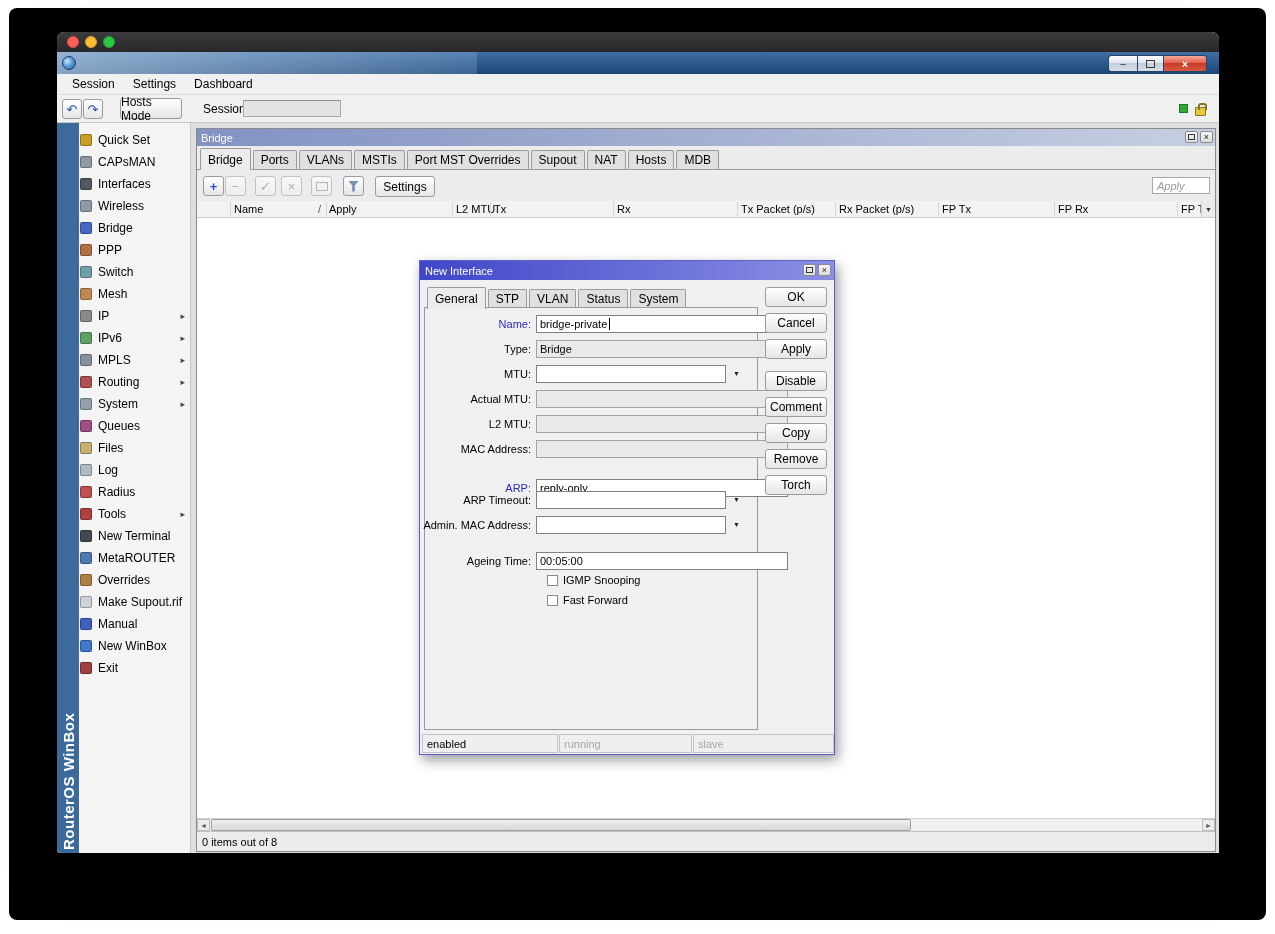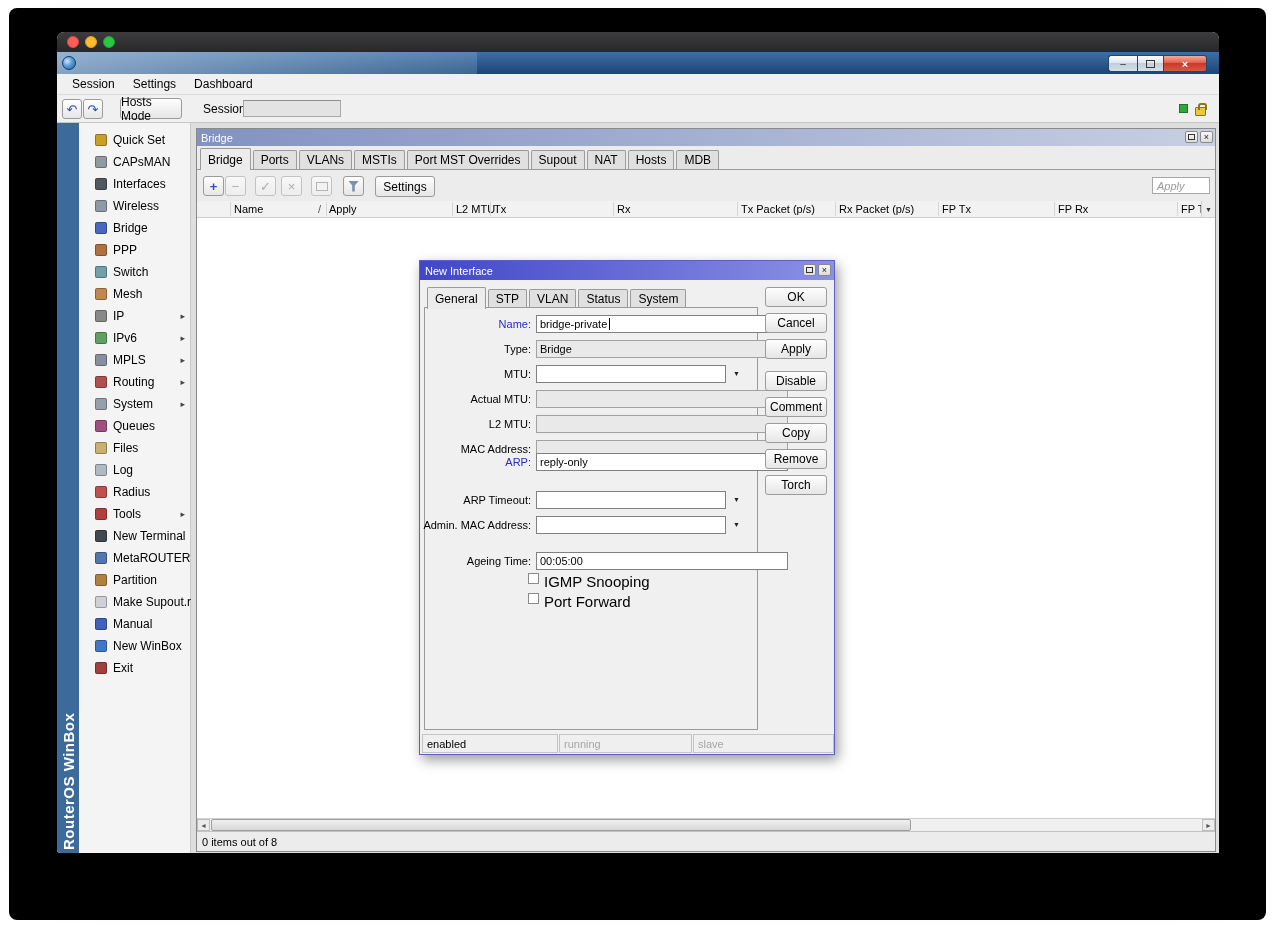--- a/index.html
+++ b/index.html
@@ -38,21 +38,21 @@
   .session-box{position:absolute;left:186px;top:5px;width:98px;height:17px;background:#e3e3e3;border:1px solid #a9a9a9;border-top-color:#8f8f8f}
   .conn-ind{position:absolute;right:31px;top:9px;width:9px;height:9px;background:#2ea836;border:1px solid #1f7426}
   .lock{position:absolute;right:13px;top:12px;width:11px;height:9px;background:#e8c83c;border:1px solid #8a7420;border-radius:1px}
   .lock::before{content:'';position:absolute;top:-5px;left:2px;width:5px;height:5px;border:2px solid #8a7420;border-bottom:none;border-radius:3px 3px 0 0}
 
   
   .app-body{position:absolute;left:0;top:91px;right:0;bottom:0;background:#f0f0f0;border-radius:0 0 4px 4px}
   .brand-strip{position:absolute;left:0;top:0;width:22px;height:100%;background:#3c6a9a;border-radius:0 0 0 4px}
   .brand-text{position:absolute;left:3px;top:727px;transform:rotate(-90deg);transform-origin:0 0;font-size:15px;font-weight:bold;color:#fff;letter-spacing:.5px;white-space:nowrap}
   .sidebar{position:absolute;left:22px;top:0;width:112px;height:100%;background:#f4f4f4;border-right:1px solid #c9c9c9;padding-top:6px}
-  .side-item{height:22px;display:flex;align-items:center;padding:0 5px 0 16px;font-size:12px;white-space:nowrap}
+  .side-item{height:22px;display:flex;align-items:center;padding:0 5px 0 1px;font-size:12px;white-space:nowrap}
   .side-icon{width:12px;height:12px;border-radius:2px;margin-right:6px;flex:none;border:1px solid rgba(0,0,0,.28)}
   .side-arrow{margin-left:auto;font-size:9px;color:#444}
   .workspace{position:absolute;left:134px;top:0;right:0;bottom:0;background:#dedede}
 
   
   .bridgewin{position:absolute;left:5px;top:5px;width:1020px;height:724px;background:#ececec;border:1px solid #8a8a8a}
   .bw-titlebar{position:absolute;left:0;top:0;right:0;height:17px;background:linear-gradient(to right,#8292c2,#c7cfe2);color:#fff;font-size:11px;display:flex;align-items:center;padding-left:4px}
   .bw-btns{position:absolute;right:2px;top:2px;display:flex;gap:2px}
   .mini-btn{width:13px;height:12px;background:linear-gradient(#f8f8f8,#dcdcdc);border:1px solid #8a8a8a;display:flex;align-items:center;justify-content:center;font-size:9px;line-height:9px;color:#222;border-radius:2px}
   .restore-glyph{width:7px;height:6px;border:1px solid #333}
@@ -82,30 +82,30 @@
   .scroll-thumb{position:absolute;left:14px;top:0;width:700px;height:12px;background:linear-gradient(#efefef,#d8d8d8);border:1px solid #9e9e9e;border-radius:2px}
   .bw-status{position:absolute;left:0;right:0;bottom:0;height:20px;background:#ececec;border-top:1px solid #c2c2c2;font-size:11px;display:flex;align-items:center;padding-left:5px}
 
   
   .dialog{position:absolute;left:362px;top:228px;width:416px;height:495px;background:#f0f0f0;border:1px solid #5a60c8;box-shadow:3px 5px 12px rgba(0,0,0,.4);z-index:40}
   .dlg-titlebar{position:absolute;left:0;top:0;right:0;height:19px;background:linear-gradient(to right,#4046c8,#8b90e4);color:#fff;font-size:11px;display:flex;align-items:center;padding-left:5px}
   .dlg-btns{position:absolute;right:3px;top:3px;display:flex;gap:2px}
   .dlg-tabs{left:4px;top:27px;height:20px;border-bottom:none;width:336px}
   .dlg-panel{position:absolute;left:4px;top:46px;width:334px;height:423px;border:1px solid #9a9a9a;background:#f0f0f0}
   .dlg-row{position:absolute;left:2px;display:flex;align-items:center;height:19px}
-  .r0{top:53px}.r1{top:78px}.r2{top:103px}.r3{top:128px}.r4{top:153px}.r5{top:178px}.r6{top:191px}.r7{top:229px}.r8{top:254px}.r9{top:290px}
+  .r0{top:53px}.r1{top:78px}.r2{top:103px}.r3{top:128px}.r4{top:153px}.r5{top:178px}.r6{top:217px}.r7{top:229px}.r8{top:254px}.r9{top:290px}
   .dlg-label{width:114px;text-align:right;padding-right:5px;font-size:11px;flex:none}
   .dlg-label.accent{color:#2a2ac0}
   .dlg-field{height:18px;background:#fff;border:1px solid #808080;font-size:11px;display:flex;align-items:center;padding:0 3px;position:relative}
   .w-full{width:252px}.w-combo{width:190px}
   .dlg-field.disabled{background:#e9e9e9;border-color:#a2a2a2}
   .combo-arrow{width:15px;height:18px;margin-left:3px;display:flex;align-items:center;justify-content:center;font-size:7px;color:#222}
   .inner-arrow{position:absolute;right:1px;top:1px;bottom:1px;width:13px;border-left:1px solid #b9b9b9;display:flex;align-items:center;justify-content:center;font-size:7px;color:#222;background:#f3f3f3;border-top:3px solid #f3f3f3}
   .caret{width:1px;height:12px;background:#000;margin-left:2px}
-  .dlg-check{position:absolute;left:108px;display:flex;height:14px;font-size:15px}
+  .dlg-check{position:absolute;left:127px;display:flex;align-items:center;height:14px;font-size:11px}
   .cb0{top:312px}.cb1{top:332px}
   .checkbox{width:11px;height:11px;background:#fff;border:1px solid #8a8a8a;margin-right:5px}
   .dlg-btn{position:absolute;right:7px;width:62px;height:20px}
   .b0{top:26px}.b1{top:52px}.b2{top:78px}.b3{top:110px}.b4{top:136px}.b5{top:162px}.b6{top:188px}.b7{top:214px}
   .pane{position:absolute;top:473px;height:19px;border:1px solid #c4c4c4;font-size:11px;display:flex;align-items:center;padding-left:4px;background:#efefef}
   .pane0{left:2px;width:136px}.pane1{left:139px;width:133px}.pane2{left:273px;width:141px}
   .pane.muted{color:#a6a6a6}
 </style>
 </head>
 <body>
@@ -258,21 +258,21 @@
           <span>New Terminal</span>
           <span class="side-arrow"></span>
         </div>
       <div class="side-item">
           <span class="side-icon" style="background:#5078b0"></span>
           <span>MetaROUTER</span>
           <span class="side-arrow"></span>
         </div>
       <div class="side-item">
           <span class="side-icon" style="background:#b08040"></span>
-          <span>Partition</span>
+          <span>Overrides</span>
           <span class="side-arrow"></span>
         </div>
       <div class="side-item">
           <span class="side-icon" style="background:#d0d0d8"></span>
           <span>Make Supout.rif</span>
           <span class="side-arrow"></span>
         </div>
       <div class="side-item">
           <span class="side-icon" style="background:#4060c0"></span>
           <span>Manual</span>
@@ -472,21 +472,21 @@
           <span>00:05:00</span>
         </span>
     </div>
 
     <div class="dlg-check cb0">
       <span class="checkbox"></span>
       <span>IGMP Snooping</span>
     </div>
     <div class="dlg-check cb1">
       <span class="checkbox"></span>
-      <span>Port Forward</span>
+      <span>Fast Forward</span>
     </div>
 
     <span class="btnface dlg-btn b0">OK</span>
     <span class="btnface dlg-btn b1">Cancel</span>
     <span class="btnface dlg-btn b2">Apply</span>
     <span class="btnface dlg-btn b3">Disable</span>
     <span class="btnface dlg-btn b4">Comment</span>
     <span class="btnface dlg-btn b5">Copy</span>
     <span class="btnface dlg-btn b6">Remove</span>
     <span class="btnface dlg-btn b7">Torch</span>

